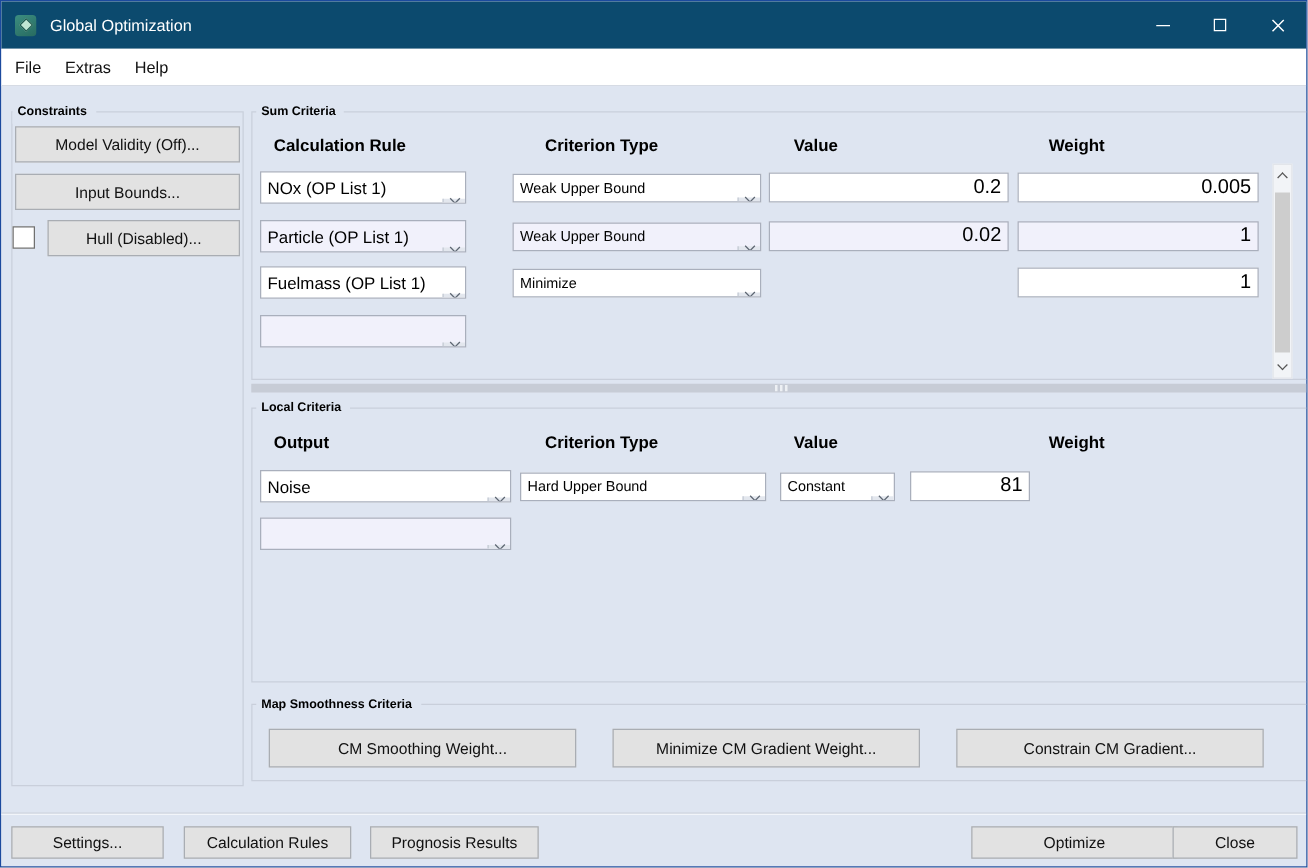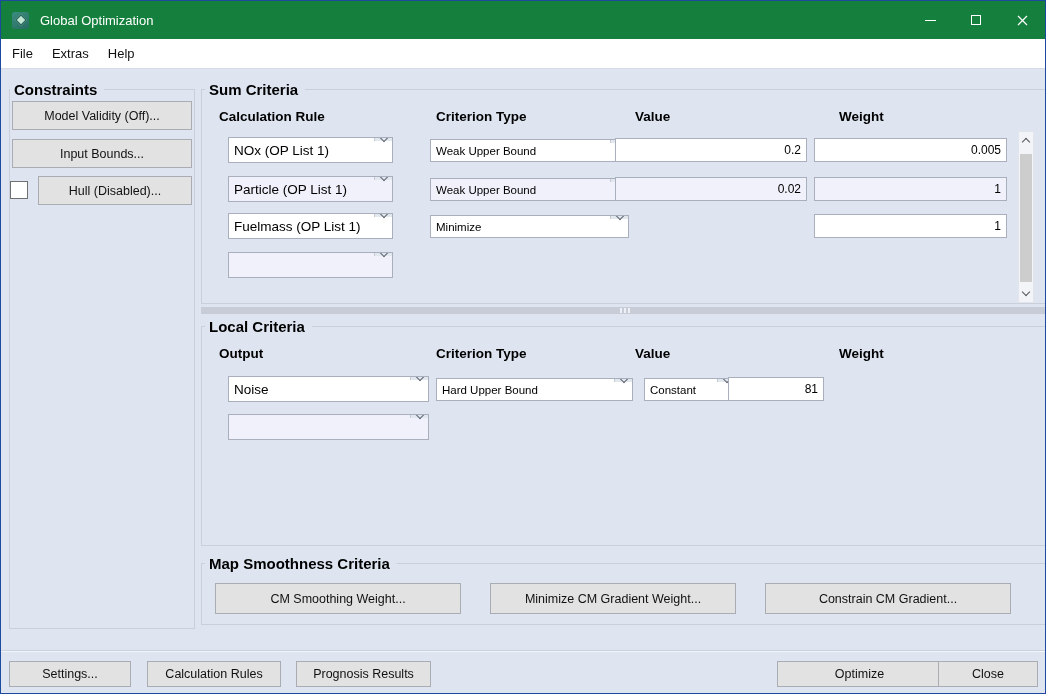--- a/index.html
+++ b/index.html
@@ -7,21 +7,21 @@
   body { font-family:"Liberation Sans", sans-serif; }
 
   .window{
     position:relative; width:1046px; height:694px;
     background:#DEE5F1; border:1px solid #1C4A9E; overflow:hidden;
   }
 
   
   .titlebar{
     position:absolute; left:0; top:0; right:0; height:38px;
-    background:#15803d; display:flex; align-items:center;
+    background:#0c4a6e; display:flex; align-items:center;
   }
   .app-icon{
     width:17px; height:17px; margin-left:11px; border-radius:3px;
     background:linear-gradient(150deg,#3c8d80,#276b60);
     position:relative; flex:0 0 auto;
   }
   .app-icon .core{
     position:absolute; left:4.5px; top:4.5px; width:8px; height:8px;
     background:#BFE6D3; transform:rotate(45deg);
     border:1px solid #1e5a50;
@@ -45,36 +45,36 @@
   }
   .menu-item{ padding:5px 9px; margin-left:1px; }
   .menu-item:first-child{ margin-left:2px;text-align:center; }
 
   
   .content{ position:absolute; left:0; top:68px; right:0; bottom:0; background:#DEE5F1; }
 
   .gb{ position:absolute; border:1px solid #C9CFDB; }
   .gb-title{
     position:absolute; top:-10px; left:0; background:#DEE5F1;
-    font-weight:bold; font-size:15px; color:#000;
+    font-weight:bold; font-size:10px; color:#000;
     padding:0 7px 0 4px; white-space:nowrap; line-height:19px;
   }
 
   .col-h{ position:absolute; font-weight:bold; font-size:13.5px; color:#000; white-space:nowrap; }
 
   .btn{
     position:absolute; background:#E2E2E2; border:1px solid #A9ADB3;
     font-size:12.5px; color:#111; display:flex; align-items:center; justify-content:center;
     white-space:nowrap; font-family:"Liberation Sans", sans-serif;
   }
 
   
   .dd{
     position:absolute; background:#fff; border:1px solid #A9AFBC;
-    display:flex; align-items:flex-start; overflow:hidden;margin-left:20px;
+    display:flex; align-items:flex-end; overflow:hidden;
   }
   .dd.tint{ background:#F1F1FB; }
   .dd-text{
     flex:1; align-self:center; padding:1px 5px; font-size:11.5px; color:#000;
     white-space:nowrap; overflow:hidden;
   }
   .dd-lg .dd-text{ font-size:13.5px; }
   .dd-btn{
     width:18px; flex:0 0 auto; background:#E3E7EE; border-left:1px solid #C4CAD4;
     display:flex; align-items:center; justify-content:center;
@@ -87,21 +87,21 @@
     width:6px; height:6px; border-left:1px solid #555; border-top:1px solid #555;
     transform:rotate(45deg); margin-top:3px;
   }
   .chev-dn{
     width:6px; height:6px; border-right:1px solid #555; border-bottom:1px solid #555;
     transform:rotate(45deg); margin-top:-3px;
   }
 
   
   .tb{
-    position:absolute; background:#fff; border:1px solid #A9AFBC; font-size:12px; color:#000;
+    position:absolute; background:#fff; border:1px solid #A9AFBC; font-size:16px; color:#000;
     display:flex; align-items:center; justify-content:flex-end; padding:0 5px;
   }
   .tb.tint{ background:#F1F1FB; }
 
   
   .vscroll{
     position:absolute; background:#F2F4F7; border:1px solid #E2E5EA;
   }
   .sb-btn{ position:absolute; left:0; right:0; height:17px; display:flex; align-items:center; justify-content:center; }
   .sb-btn.up{ top:0; }

